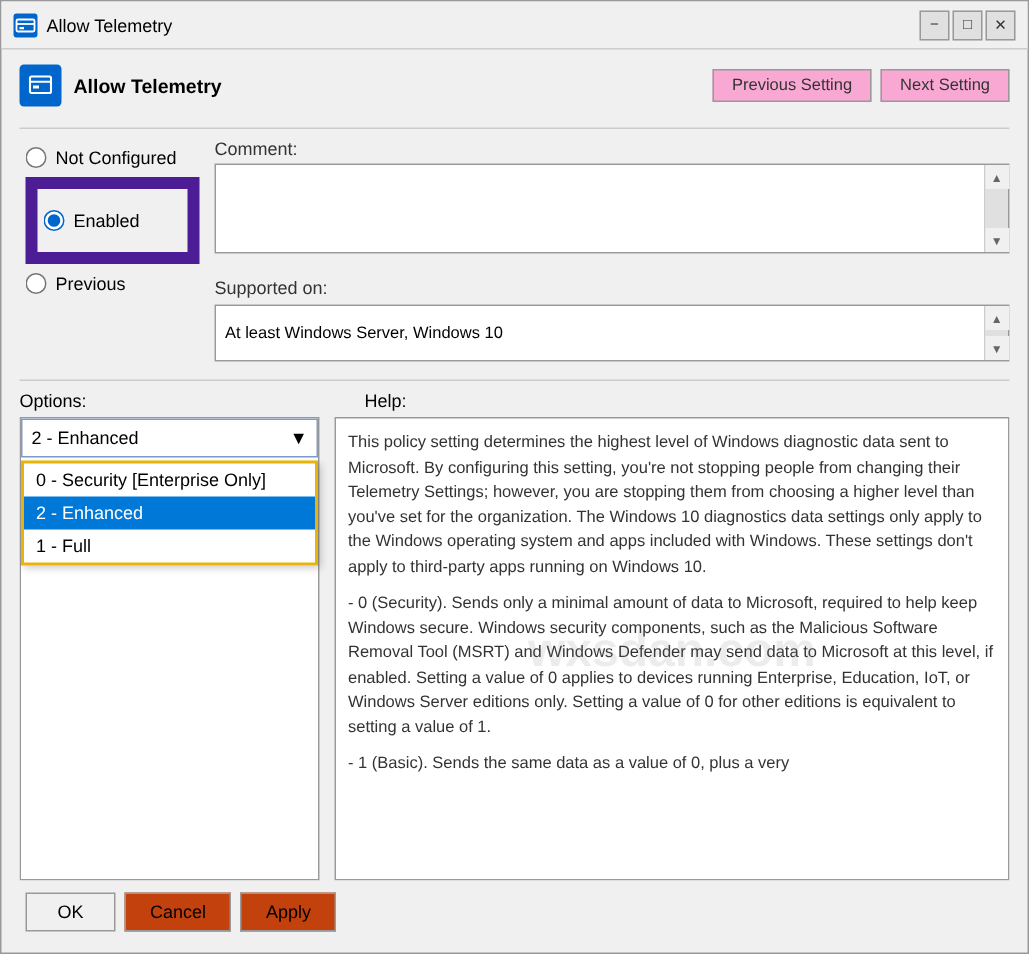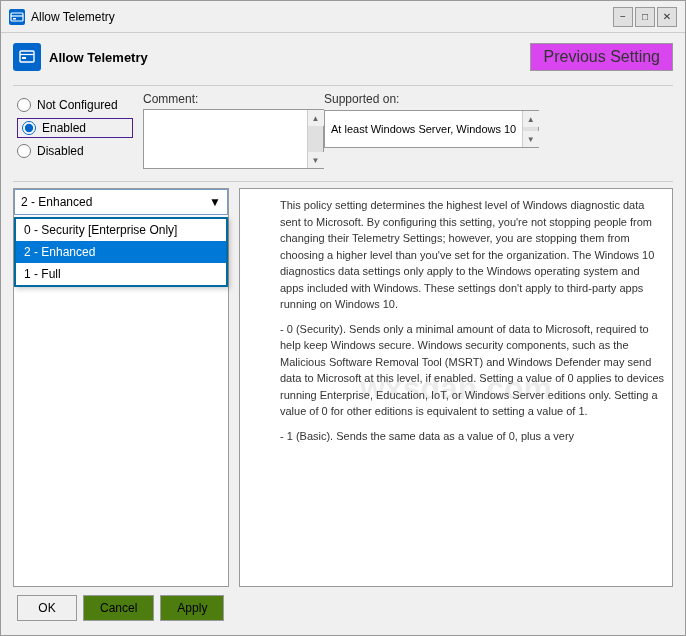--- a/index.html
+++ b/index.html
@@ -111,23 +111,23 @@
     }
 
     .header-buttons {
       display: flex;
       gap: 6px;
     }
 
     .nav-btn {
       padding: 4px 12px;
       border: 1px solid #999;
-      background: #d946ef;
-      cursor: pointer;
-      font-size: 16px;
+      background: #f9a8d4;
+      cursor: pointer;
+      font-size: 11px;
       color: #333;
     }
 
     .divider {
       height: 1px;
       background: #ccc;
       margin: 6px 0;
     }
 
     .radio-group {
@@ -151,22 +151,22 @@
       width: 14px;
       height: 14px;
       cursor: pointer;
     }
 
     .radio-label {
       font-size: 12px;
     }
 
     .enabled-highlight {
-      border: 1px solid #4c1d95;
-      padding: 2px 4px;
+      border: 8px solid #4c1d95;
+      padding: 14px 4px;
       display: inline-flex;
       align-items: center;
       gap: 6px;
     }
 
     .field-label {
       font-size: 12px;
       margin-bottom: 3px;
       color: #333;
     }
@@ -190,21 +190,21 @@
     }
 
     .bottom-panels {
       display: flex;
       gap: 10px;
       flex: 1;
       overflow: hidden;
     }
 
     .options-panel {
-      width: 216px;
+      width: 200px;
       flex-shrink: 0;
       border: 1px solid #999;
       background: white;
       display: flex;
       flex-direction: column;
       overflow: visible;
       position: relative;
     }
 
     .dropdown-open {
@@ -223,50 +223,49 @@
       font-size: 12px;
       cursor: pointer;
     }
 
     .dropdown-item.highlighted {
       background: #0078d7;
       color: white;
     }
 
     .dropdown-highlighted-box {
-      border: 2px solid #0369a1;
+      border: 2px solid #eab308;
     }
 
     .help-panel {
       flex: 1;
       border: 1px solid #999;
       background: white;
       overflow-y: auto;
       padding: 8px;
       font-size: 11px;
       line-height: 1.5;
       color: #333;
     }
 
     .help-panel p {
       margin-bottom: 8px;
-      margin-left: 32px;
     }
 
     .footer {
       display: flex;
       justify-content: flex-start;
       gap: 6px;
       padding: 8px 4px 4px 4px;
     }
 
     .footer-btn {
       padding: 5px 16px;
       border: 1px solid #999;
-      background: #4d7c0f;
+      background: #c2410c;
       cursor: pointer;
       font-size: 12px;
       min-width: 60px;
     }
     .footer-btn.primary {
       background: #f0f0f0;
     }
 
     .comment-wrapper {
       display: flex;
@@ -388,20 +387,21 @@
           <svg width="18" height="18" viewBox="0 0 18 18" fill="white">
             <rect x="2" y="3" width="14" height="11" rx="1" fill="none" stroke="white" stroke-width="1.4"></rect>
             <line x1="2" y1="6.5" x2="16" y2="6.5" stroke="white" stroke-width="1.2"></line>
             <rect x="4" y="9" width="4" height="2" fill="white"></rect>
           </svg>
         </div>
         <span class="header-title">Allow Telemetry</span>
       </div>
       <div class="header-buttons">
         <button class="nav-btn">Previous Setting</button>
+        <button class="nav-btn">Next Setting</button>
       </div>
     </div>
 
     <div class="divider"></div>
 
     <div style="display:flex; gap:10px; margin-bottom:6px;">
 
       <div style="width:120px; flex-shrink:0; padding-top:2px;">
         <div class="radio-group">
           <label class="radio-item">
@@ -409,26 +409,26 @@
             <span class="radio-label">Not Configured</span>
           </label>
           <div class="enabled-highlight">
             <label class="radio-item">
               <input type="radio" name="config" checked="" style="">
               <span class="radio-label">Enabled</span>
             </label>
           </div>
           <label class="radio-item">
             <input type="radio" name="config" style="">
-            <span class="radio-label">Disabled</span>
+            <span class="radio-label">Previous</span>
           </label>
         </div>
       </div>
 
-      <div style="flex:1; display:flex; flex-direction:row; gap:0;">
+      <div style="flex:1; display:flex; flex-direction:column; gap:16px;">
         <div>
           <div class="field-label">Comment:</div>
           <div class="comment-wrapper">
             <textarea class="comment-textarea" style=""></textarea>
             <div class="scrollbar-stub">
               <button class="scroll-arrow">▲</button>
               <div class="scroll-track"></div>
               <button class="scroll-arrow">▼</button>
             </div>
           </div>
@@ -442,20 +442,24 @@
               <div class="scroll-track"></div>
               <button class="scroll-arrow">▼</button>
             </div>
           </div>
         </div>
       </div>
     </div>
 
     <div class="divider"></div>
 
+    <div class="section-labels">
+      <div class="section-label-left">Options:</div>
+      <div class="section-label-right">Help:</div>
+    </div>
 
     <div class="bottom-panels">
 
       <div class="options-panel">
 
         <div class="select-display">
           <span>2 - Enhanced</span>
           <span>▼</span>
         </div>
 

